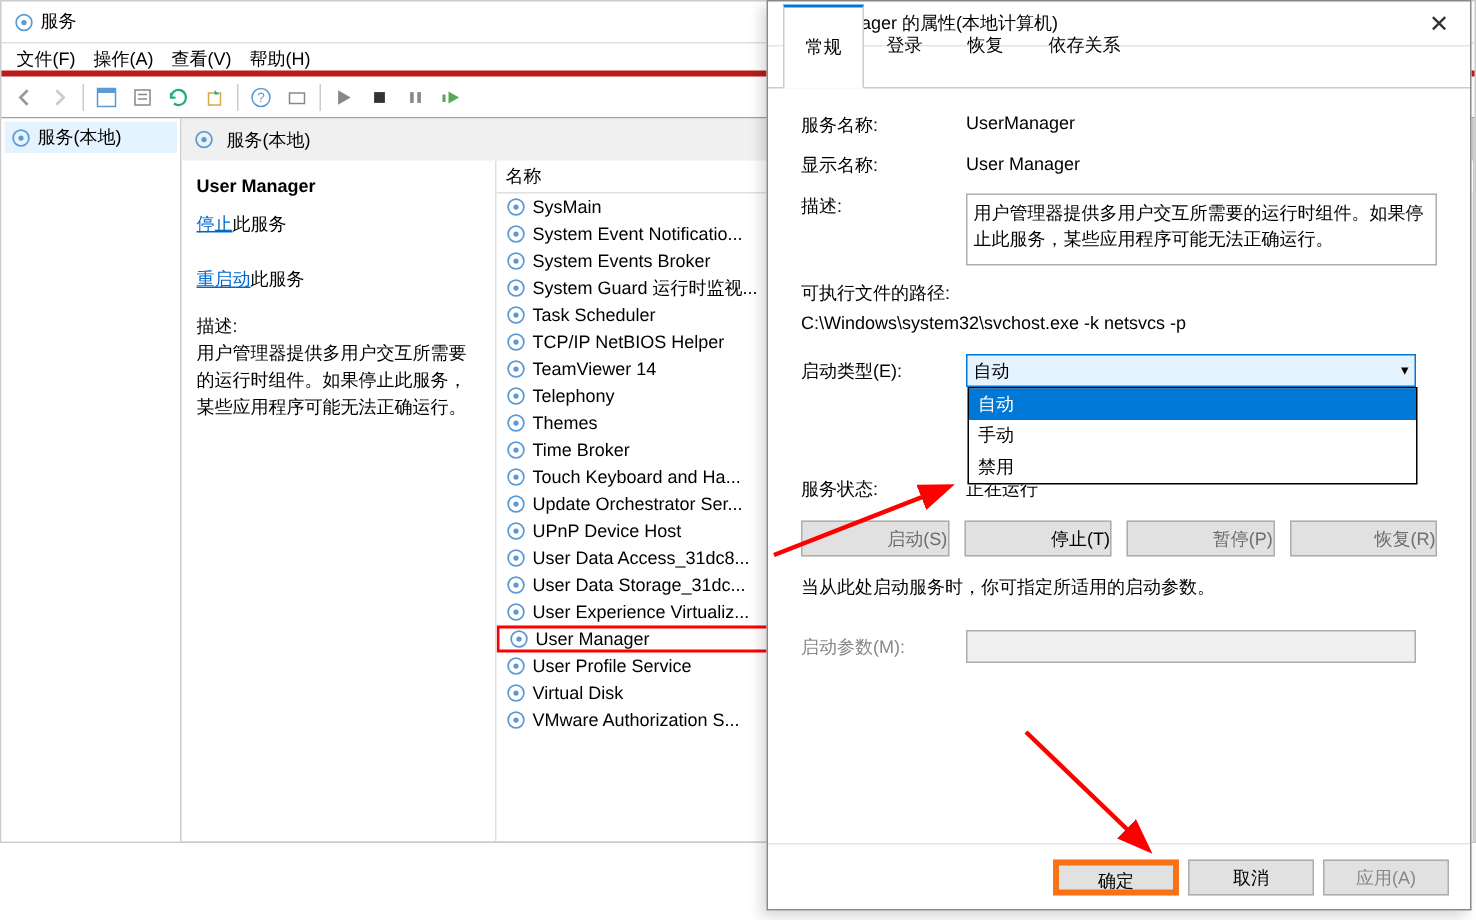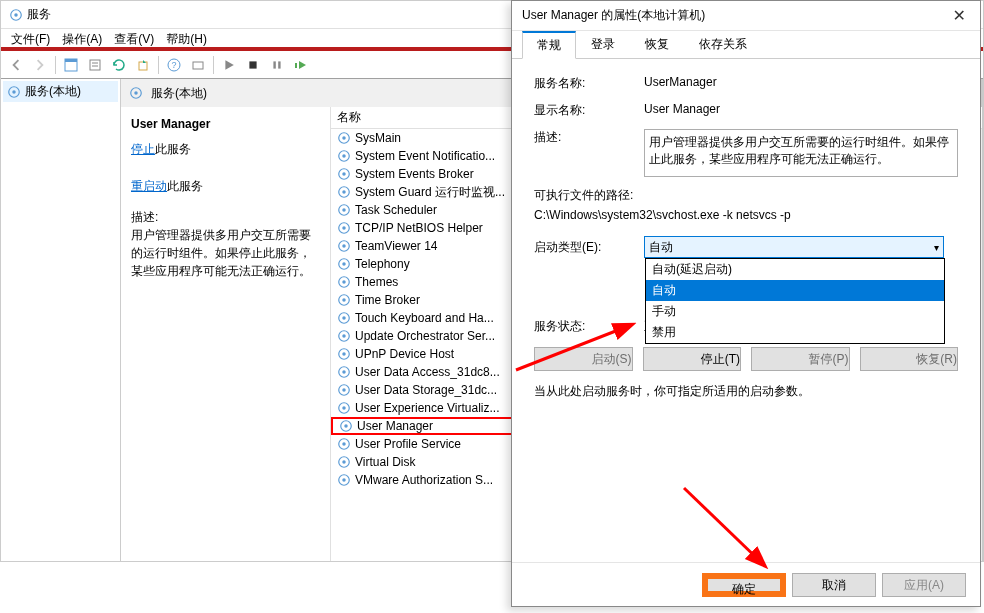--- a/index.html
+++ b/index.html
@@ -26,37 +26,37 @@
 .list-header { height: 22px; border-bottom: 1px solid #e0e0e0; padding: 2px 6px; font-size: 12px; }
 .list-body { height: calc(100% - 22px); overflow-y: auto; }
 .list-item { display: flex; align-items: center; padding: 1px 6px; height: 18px; white-space: nowrap; }
 .svc-icon { width: 14px; height: 14px; margin-right: 4px; flex-shrink: 0; }
 .highlighted-row { border: 2px solid #ff0000; }
 .tabs-bottom { height: 22px; border-top: 1px solid #ccc; display: flex; padding-left: 130px; font-size: 12px; }
 .dialog { position: absolute; left: 511px; top: 0; width: 470px; height: 607px; background: #fff; border: 1px solid #888; box-shadow: -4px 4px 8px rgba(0,0,0,0.15); z-index: 10; display: flex; flex-direction: column; }
 .dlg-title { height: 30px; display: flex; align-items: center; justify-content: space-between; padding: 0 10px; border-bottom: 1px solid #e5e5e5; }
 .close-x { font-size: 16px; cursor: pointer; color: #333; padding: 0 4px; }
 .dlg-tabs { height: 28px; display: flex; align-items: flex-end; padding: 4px 10px 0; border-bottom: 1px solid #ccc; }
-.dlg-tab { padding: 4px 14px; border: 1px solid transparent; font-size: 12px; cursor: default; }
+.dlg-tab { padding: 18px 14px; border: 1px solid transparent; font-size: 12px; cursor: default; }
 .dlg-tab.active { border: 1px solid #ccc; border-bottom: 1px solid #fff; border-top: 2px solid #0078d7; background: #fff; margin-bottom: -1px; }
 .dlg-body { flex: 1; padding: 16px 22px; font-size: 12px; position: relative; }
 .form-row { display: flex; margin-bottom: 10px; }
 .form-label { width: 110px; flex-shrink: 0; }
 .form-value { flex: 1; }
 .desc-box { border: 1px solid #adadad; padding: 4px; height: 48px; font-size: 12px; line-height: 1.4; overflow: hidden; }
 .combo { width: 300px; height: 22px; border: 1px solid #0078d7; background: #e5f3ff; padding: 2px 4px; display: flex; align-items: center; justify-content: space-between; position: relative; }
 .dropdown { position: absolute; left: 0; top: 21px; width: 300px; border: 1px solid #000; background: #fff; z-index: 20; }
 .dd-item { padding: 2px 6px; }
 .dd-item.sel { background: #0078d7; color: #fff; }
 .btn-row { display: flex; gap: 10px; margin: 12px 0; }
 .win-btn { flex: 1; height: 24px; border: 1px solid #adadad; background: #e1e1e1; color: #6d6d6d; text-align: right; line-height: 22px; font-size: 12px; }
 .param-input { width: 300px; height: 22px; border: 1px solid #adadad; background: #f0f0f0; }
 .dlg-footer { height: 44px; display: flex; align-items: center; justify-content: flex-end; padding: 0 14px; gap: 6px; border-top: 1px solid #e5e5e5; }
 .foot-btn { width: 84px; height: 24px; border: 1px solid #adadad; background: #e1e1e1; text-align: center; line-height: 22px; font-size: 12px; cursor: pointer; }
-.foot-btn.default { border: 6px solid #f97316; line-height: 20px; }
+.foot-btn.default { border: 4px solid #f97316; line-height: 20px; }
 .foot-btn.disabled { color: #888; }
 .arrow-svg { position: absolute; pointer-events: none; z-index: 30; }
 .scrollbar-v { position: absolute; right: 0; top: 22px; bottom: 0; width: 16px; background: #f0f0f0; display: flex; flex-direction: column; }
 .scroll-btn { height: 16px; background: #f0f0f0; display: flex; align-items: center; justify-content: center; font-size: 8px; color: #606060; }
 .scroll-thumb { flex: 0 0 auto; margin: 0 2px; background: #c0c0c0; }
 </style>
 </head>
 <body>
 
 <div class="main-window">
@@ -364,38 +364,41 @@
         </div>
     </div>
     <div style="margin-top:10px;">可执行文件的路径:</div>
     <div style="margin-top:4px;margin-bottom:14px;">C:\Windows\system32\svchost.exe -k netsvcs -p</div>
     <div class="form-row" style="align-items:center;">
       <div class="form-label">启动类型(E):</div>
       <div class="combo">
         <span>自动</span>
         <span style="font-size:10px;">▾</span>
         <div class="dropdown" id="startup-dropdown">
-            <div class="dd-item">自动(延迟启动)</div>
             <div class="dd-item sel">自动</div>
             <div class="dd-item">手动</div>
             <div class="dd-item">禁用</div>
           </div>
       </div>
     </div>
     <div class="form-row" style="margin-top:60px;">
       <div class="form-label">服务状态:</div>
       <div class="form-value">正在运行</div>
     </div>
     <div class="btn-row">
       <div class="win-btn">启动(S)</div>
       <div class="win-btn" style="color:#000;">停止(T)</div>
       <div class="win-btn">暂停(P)</div>
       <div class="win-btn">恢复(R)</div>
     </div>
     <div style="margin:10px 0 20px;">当从此处启动服务时，你可指定所适用的启动参数。</div>
+    <div class="form-row" style="align-items:center;">
+      <div class="form-label" style="color:#888;">启动参数(M):</div>
+      <input class="param-input" disabled="" style="">
+    </div>
   </div>
   <div class="dlg-footer">
     <div class="foot-btn default">确定</div>
     <div class="foot-btn">取消</div>
     <div class="foot-btn disabled">应用(A)</div>
   </div>
 </div>
 
 <svg class="arrow-svg" style="left:506px;top:310px;width:140px;height:70px;">
   <defs>

